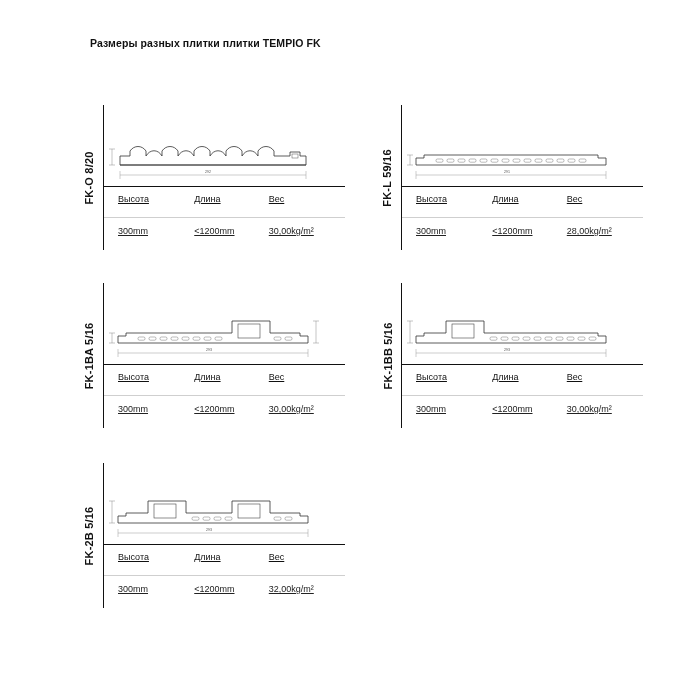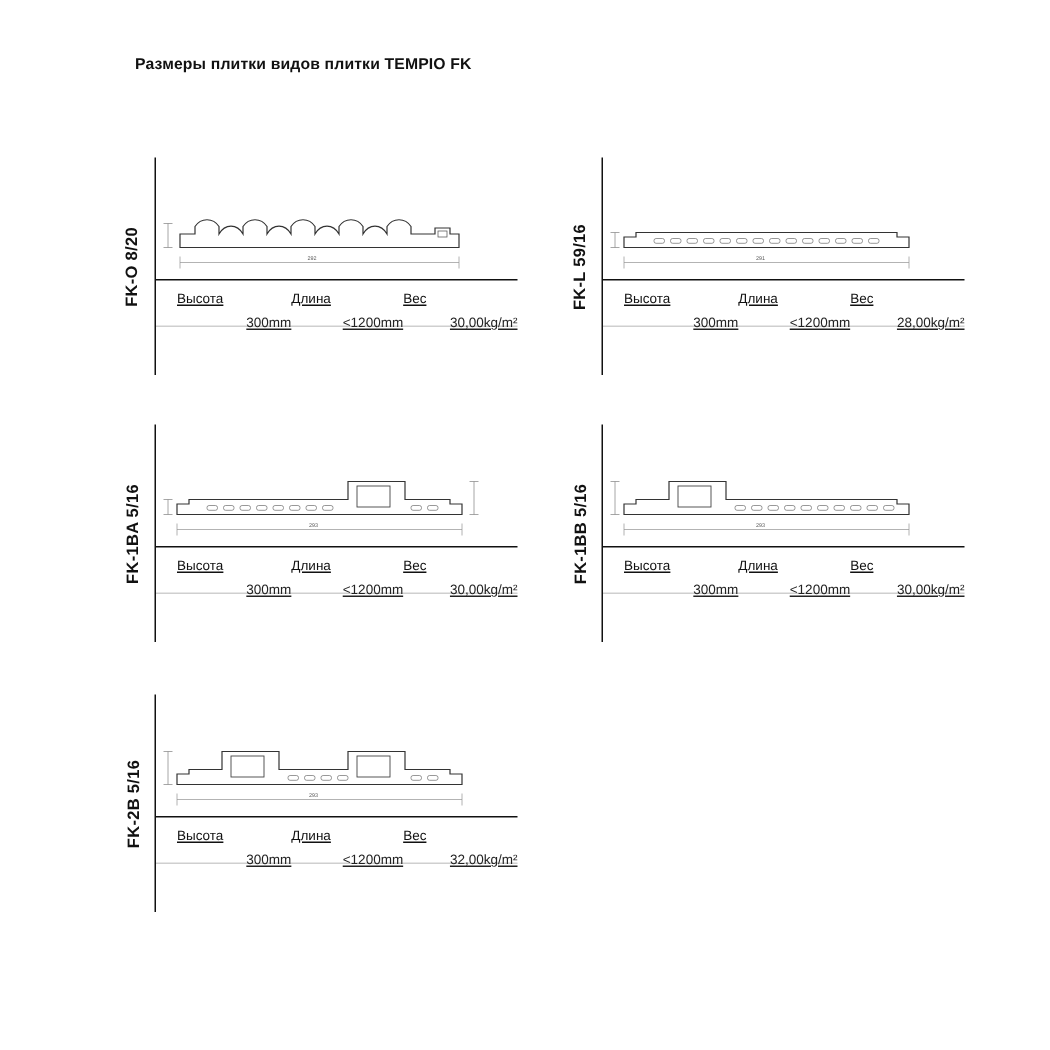--- a/index.html
+++ b/index.html
@@ -101,21 +101,21 @@
     height: 1px;
     background: #cfcfcf;
   }
   .spec-row {
     position: absolute;
     left: 0;
     right: 0;
     display: flex;
   }
   .spec-row.head { top: 8px; }
-  .spec-row.vals { top: 24px; text-align: right; }
+  .spec-row.vals { top: 40px; }
   .spec-cell {
     font-size: 9px;
     color: #111;
     white-space: nowrap;
     text-decoration: underline;
   }
   .spec-cell.c0 { width: 104px; padding-left: 14px; box-sizing: border-box; }
   .spec-cell.c1 { width: 88px; }
   .spec-cell.c2 { width: 90px; }
   .spec-row.head .spec-cell { font-weight: normal; }
@@ -123,21 +123,21 @@
 
   .dim-text {
     font-size: 3.6px;
     fill: #555;
     font-family: "Liberation Sans", sans-serif;
   }
 </style>
 </head>
 <body>
 
-<div class="page-title">Размеры плитки видов плитки TEMPIO FK</div>
+<div class="page-title">Размеры разных плитки плитки TEMPIO FK</div>
 
 <div class="card" style="left:75px; top:105px; width:270px; height:145px;">
   <div class="card-inner">
     <div class="v-label">
       <span>FK-O 8/20</span>
     </div>
     <div class="v-rule"></div>
 
     <div class="drawing">
       <svg width="241" height="81" viewBox="0 0 241 81" xmlns="http://www.w3.org/2000/svg">

